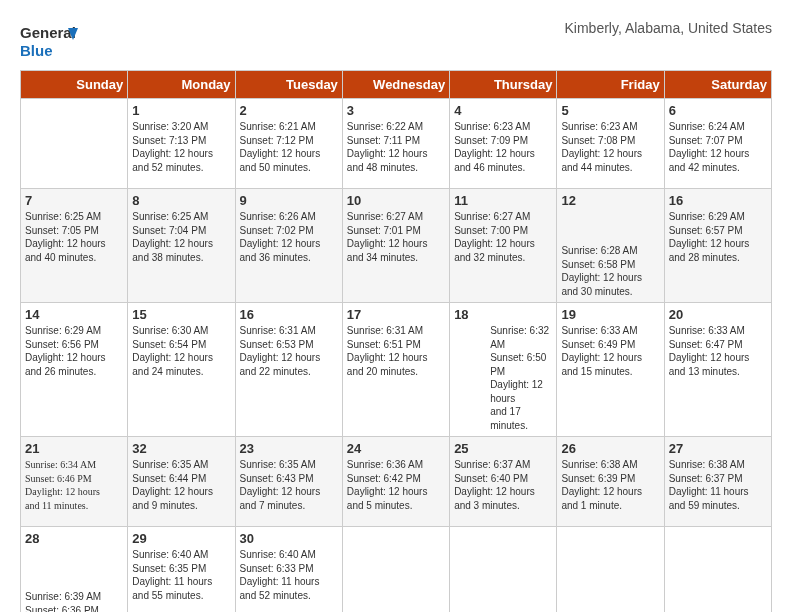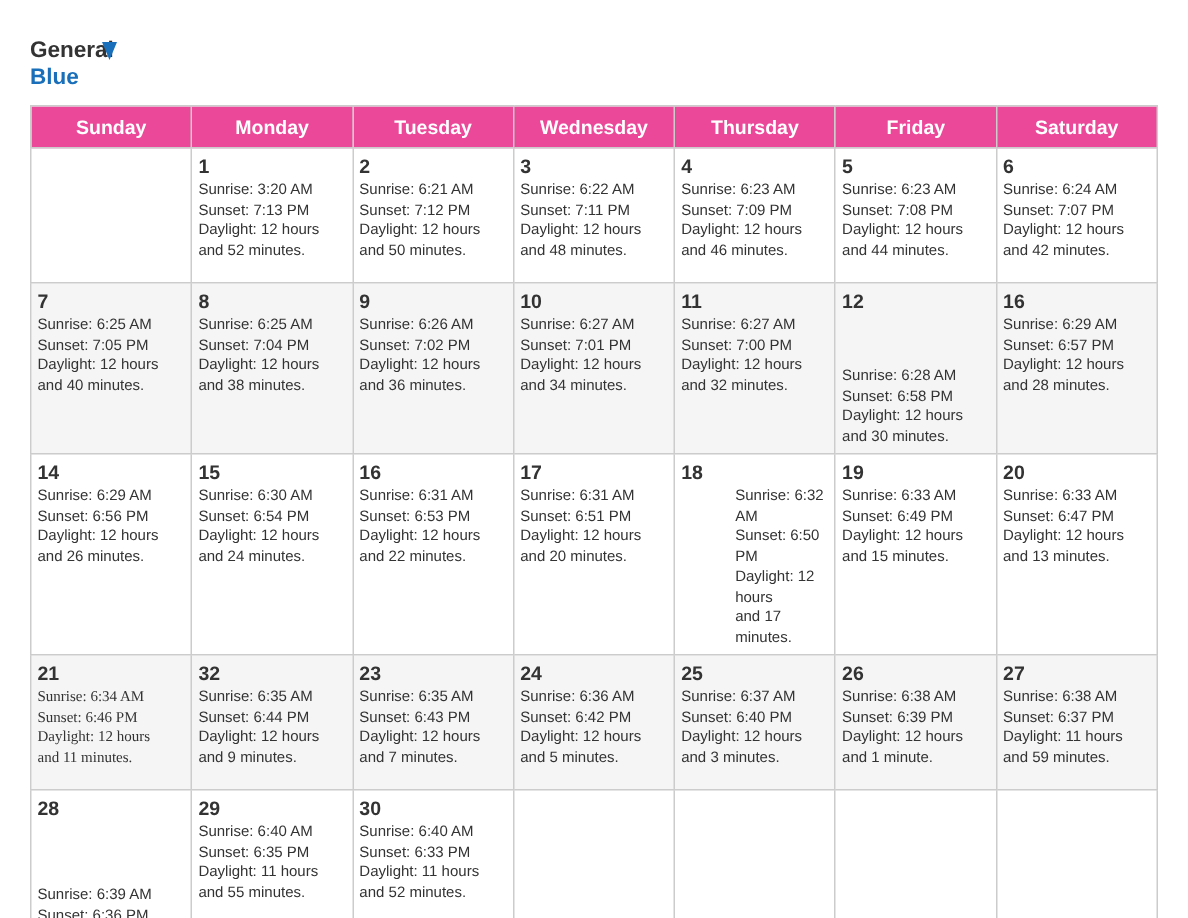--- a/index.html
+++ b/index.html
@@ -32,26 +32,26 @@
     .location {
       font-size: 14px;
       color: #555;
     }
     table {
       width: 100%;
       border-collapse: collapse;
       table-layout: fixed;
     }
     thead th {
-      background-color: #ec4899;
+      background-color: #c2410c;
       color: white;
       padding: 6px 4px;
       font-size: 13px;
       font-weight: bold;
-      text-align: center;
+      text-align: right;
       border: 1px solid #ccc;
     }
     tbody td {
       vertical-align: top;
       border: 1px solid #ccc;
       padding: 4px;
       height: 90px;
       font-size: 10.5px;
       color: #333;
     }
@@ -83,20 +83,21 @@
 
 <div class="header">
   <div class="logo">
       <svg width="60" height="40" viewBox="0 0 60 40">
         <text x="0" y="18" font-size="15" font-weight="bold" fill="#333" font-family="Arial">General</text>
         <text x="0" y="36" font-size="15" font-weight="bold" fill="#1a6fba" font-family="Arial">Blue</text>
         <polygon points="48,8 58,8 53,20" fill="#1a6fba"></polygon>
       </svg>
     </div>
   <div class="title-section">
+    <div class="location">Kimberly, Alabama, United States</div>
   </div>
 </div>
 
 <table>
   <thead>
     <tr>
     <th>Sunday</th>
         <th>Monday</th>
         <th>Tuesday</th>
         <th>Wednesday</th>

